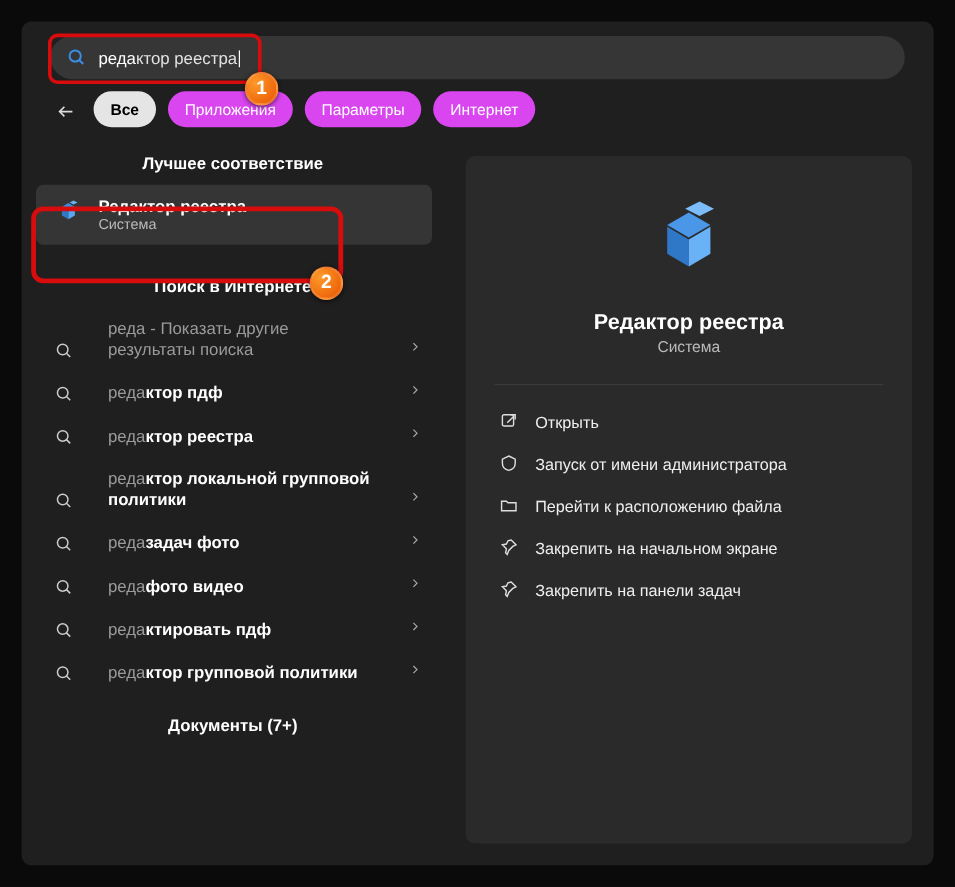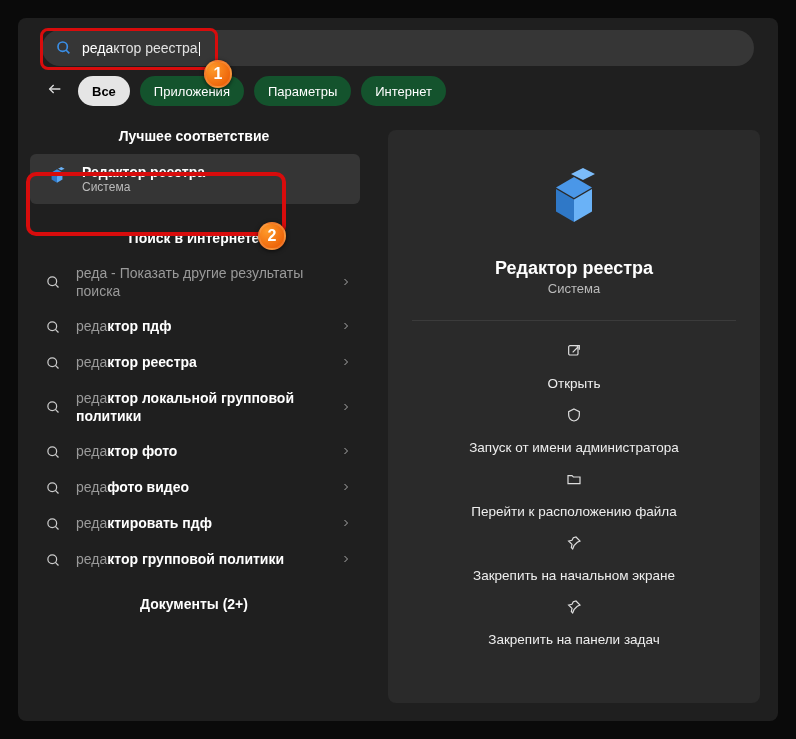--- a/index.html
+++ b/index.html
@@ -7,23 +7,23 @@
   .shell { position: absolute; inset: 18px; background: #1f1f1f; border-radius: 8px; overflow: hidden; display: flex; flex-direction: column; }
 
   
   .searchbar-wrap { padding: 12px 24px 10px 24px; }
   .searchbar { position: relative; background: #363636; border-radius: 20px; height: 36px; display: flex; align-items: center; padding: 0 14px; }
   .searchbar svg { flex: 0 0 auto; }
   .searchbar .query { margin-left: 10px; font-size: 14px; color: #fff; position: relative; }
   .search-highlight { position: absolute; border: 3px solid #d80c0c; border-radius: 8px; pointer-events: none; }
 
   
-  .tabs-row { display: flex; align-items: flex-start; padding: 0 24px 12px 24px; gap: 10px; }
+  .tabs-row { display: flex; align-items: flex-end; padding: 0 24px 12px 24px; gap: 10px; }
   .back-btn { width: 26px; height: 26px; display: flex; align-items: center; justify-content: center; color: #ddd; border-radius: 4px; }
-  .pill { background: #14532d; color: #fff; height: 30px; padding: 0 14px; border-radius: 15px; font-size: 13px; display: flex; align-items: center; }
+  .pill { background: #d946ef; color: #fff; height: 30px; padding: 0 14px; border-radius: 15px; font-size: 13px; display: flex; align-items: center; }
   .pill.active { background: #e5e5e5; color: #000; font-weight: 600; }
   .tabs-right { margin-left: auto; display: flex; align-items: center; gap: 14px; }
   .play-chip { width: 30px; height: 30px; border-radius: 4px; background: #2c2c2c; display: flex; align-items: center; justify-content: center; }
   .points { display: flex; align-items: center; gap: 4px; font-size: 13px; color: #fff; }
   .avatar { width: 24px; height: 24px; border-radius: 50%; background: linear-gradient(135deg,#f7a100,#8fd14f); }
   .dots { color: #ccc; font-size: 16px; letter-spacing: 2px; }
   .copilot { width: 26px; height: 26px; border-radius: 50%; background: conic-gradient(#6aa0ff,#b57aff,#ff7aa2,#ffbe5a,#6aa0ff); }
 
   
   .body { flex: 1; display: flex; overflow: hidden; }
@@ -33,31 +33,31 @@
   .right { flex: 1; padding: 12px 18px 18px 18px; }
   .right-panel { background: #2a2a2a; border-radius: 8px; height: 100%; display: flex; flex-direction: column; align-items: center; padding: 28px 24px; }
 
   .section-head { font-size: 14px; font-weight: 600; color: #fff; padding: 10px 24px 10px 24px; text-align: center; }
 
   .best-item { position: relative; background: #353535; margin: 0 10px 0 12px; border-radius: 6px; padding: 10px 14px; display: flex; align-items: center; gap: 12px; }
   .best-item .title { font-size: 14px; font-weight: 600; }
   .best-item .sub { font-size: 12px; color: #bbb; }
   .best-highlight { position: absolute; border: 4px solid #d80c0c; border-radius: 10px; pointer-events: none; }
 
-  .row-item { display: flex; align-items: center; padding: 9px 18px 9px 26px; gap: 14px; cursor: default; }
+  .row-item { display: flex; align-items: flex-end; padding: 9px 18px 9px 26px; gap: 28px; cursor: default; }
   .row-item .icon { flex: 0 0 18px; display: flex; justify-content: center; }
   .row-item .txt { flex: 1; font-size: 14px; color: #fff; line-height: 1.25; }
   .row-item .txt .dim { color: #9a9a9a; }
   .row-item .chev { color: #aaa; }
 
   .preview-icon { width: 78px; height: 78px; display: flex; align-items: center; justify-content: center; margin-top: 4px; }
   .preview-title { margin-top: 18px; font-size: 18px; font-weight: 600; }
   .preview-sub { font-size: 13px; color: #bbb; margin-top: 2px; }
   .divider { height: 1px; background: #3b3b3b; width: 100%; margin: 24px 0 14px 0; }
-  .action { display: flex; align-items: center; gap: 14px; width: 100%; padding: 8px 4px; font-size: 13.5px; color: #eee; flex-direction: column; }
+  .action { display: flex; align-items: center; gap: 14px; width: 100%; padding: 8px 4px; font-size: 13.5px; color: #eee; }
   .action svg { flex: 0 0 auto; }
 
   .badge-num { position: absolute; width: 28px; height: 28px; border-radius: 50%; background: radial-gradient(circle at 30% 30%, #ff9a2a, #e85400); border: 2px solid #fff2; color: #fff; font-weight: 700; font-size: 16px; display: flex; align-items: center; justify-content: center; box-shadow: 0 1px 4px #000a; z-index: 50; }
   .regcube svg { display: block; }
 </style>
 </head>
 <body>
 
 <div class="shell">
 
@@ -158,21 +158,21 @@
                 <polyline points="9 6 15 12 9 18"></polyline>
               </svg></span>
           </div>
           <div class="row-item">
             <span class="icon">
               <svg width="15" height="15" viewBox="0 0 24 24" fill="none" stroke="#ccc" stroke-width="2">
                 <circle cx="10" cy="10" r="7"></circle>
                 <line x1="20" y1="20" x2="15" y2="15"></line>
               </svg>
             </span>
-            <span class="txt"><span class="dim">реда</span><b>ктор фото</b><span class="dim suff"></span></span>
+            <span class="txt"><span class="dim">реда</span><b>задач фото</b><span class="dim suff"></span></span>
             <span class="chev"><svg width="12" height="12" viewBox="0 0 24 24" fill="none" stroke="#aaa" stroke-width="2">
                 <polyline points="9 6 15 12 9 18"></polyline>
               </svg></span>
           </div>
           <div class="row-item">
             <span class="icon">
               <svg width="15" height="15" viewBox="0 0 24 24" fill="none" stroke="#ccc" stroke-width="2">
                 <circle cx="10" cy="10" r="7"></circle>
                 <line x1="20" y1="20" x2="15" y2="15"></line>
               </svg>
@@ -201,21 +201,21 @@
                 <line x1="20" y1="20" x2="15" y2="15"></line>
               </svg>
             </span>
             <span class="txt"><span class="dim">реда</span><b>ктор групповой политики</b><span class="dim suff"></span></span>
             <span class="chev"><svg width="12" height="12" viewBox="0 0 24 24" fill="none" stroke="#aaa" stroke-width="2">
                 <polyline points="9 6 15 12 9 18"></polyline>
               </svg></span>
           </div>
         </div>
 
-      <div class="section-head" style="margin-top:8px">Документы (2+)</div>
+      <div class="section-head" style="margin-top:8px">Документы (7+)</div>
     </div>
 
     <div class="right">
       <div class="right-panel">
         <div class="preview-icon regcube">
           <svg width="72" height="72" viewBox="0 0 48 48">
               <g>
                 <polygon points="24 8 36 15 24 22 12 15" fill="#4a97e8"></polygon>
                 <polygon points="12 16 24 23 24 38 12 31" fill="#2f78c7"></polygon>
                 <polygon points="36 16 24 23 24 38 36 31" fill="#6ab2f7"></polygon>

